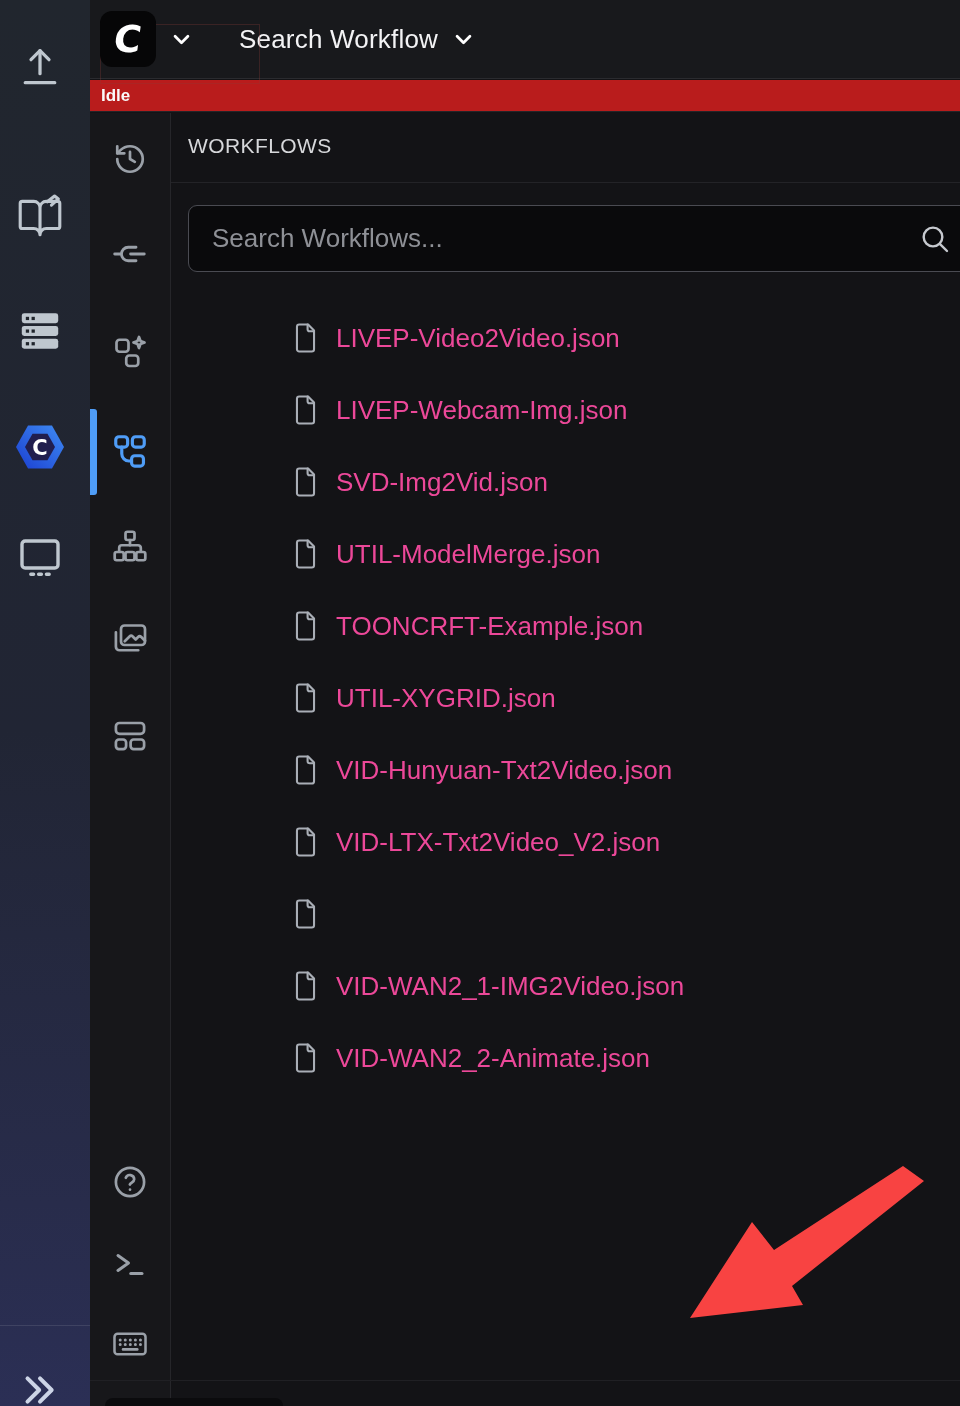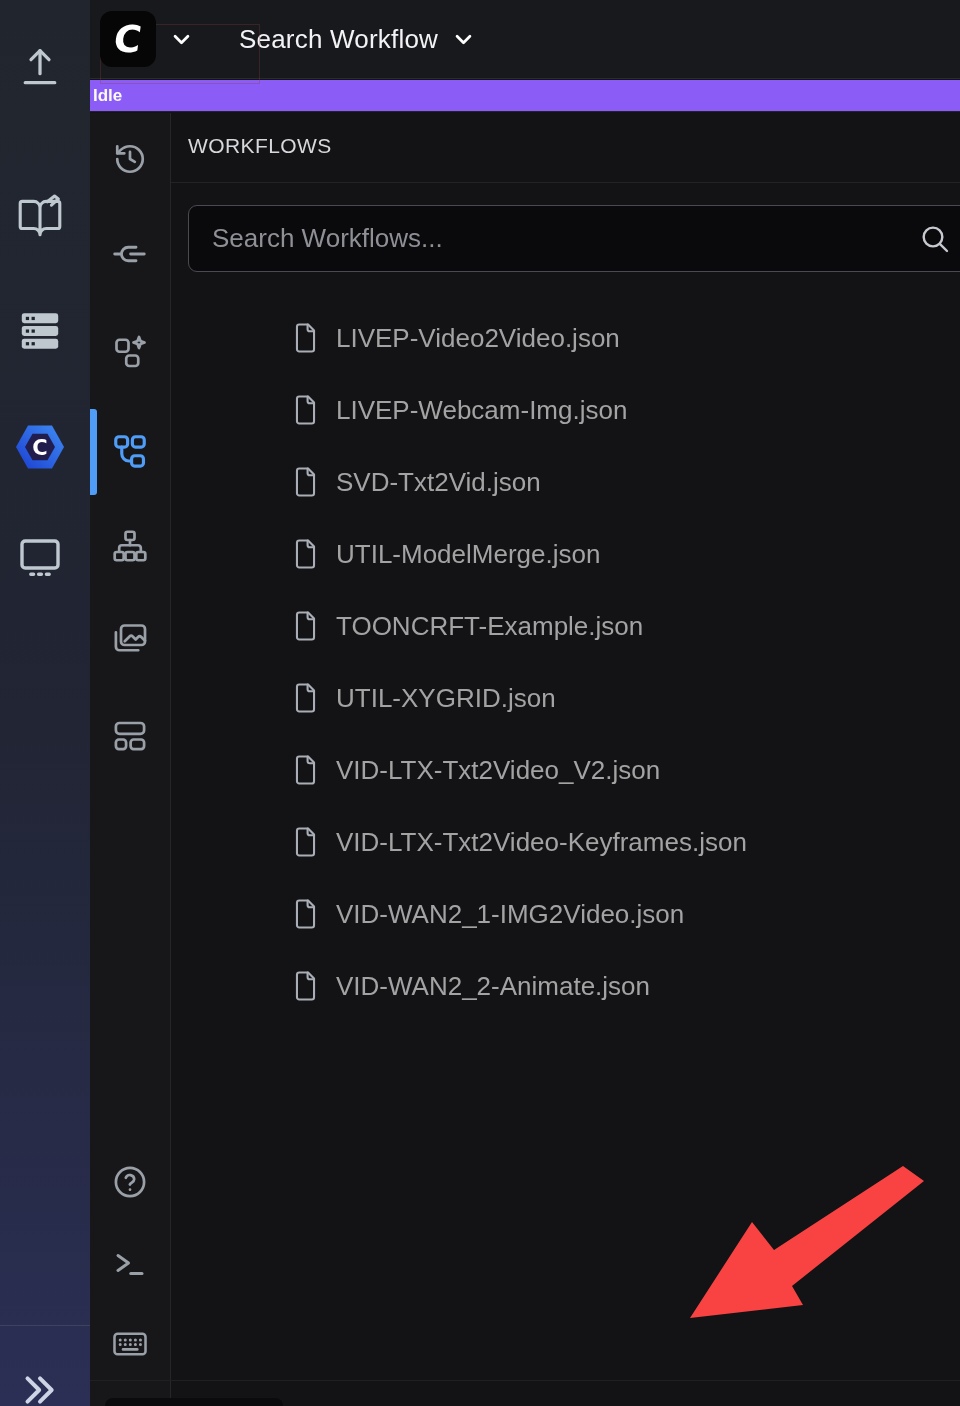--- a/index.html
+++ b/index.html
@@ -47,22 +47,22 @@
   }
   .tb-chevron { margin-left:12px; cursor:pointer; display:flex; align-items:center; }
   .wf-selector {
     margin-left:44px; display:flex; align-items:center; gap:12px; cursor:pointer;
   }
   .wf-selector-label { font-size:26px; color:#f3f3f5; letter-spacing:.2px; }
 
   
   .status-bar {
     position:absolute; left:90px; top:80px; width:870px; height:32px;
-    background:#8b5cf6; border-bottom:1px solid #242428;
-    display:flex; align-items:center; padding-left:3px; z-index:15;
+    background:#b91c1c; border-bottom:1px solid #242428;
+    display:flex; align-items:center; padding-left:11px; z-index:15;
   }
   .status-label { font-size:17px; font-weight:bold; color:#fafafb; }
 
   
   .tool-rail {
     position:absolute; left:90px; top:113px; width:81px; height:1293px;
     background:#17171a; border-right:1px solid #26262a; z-index:12;
   }
   .tool-btn {
     position:absolute; left:18px; width:44px; height:44px;
@@ -96,21 +96,21 @@
   .search-icon {
     position:absolute; left:731px; top:18px; width:32px; height:32px;
     color:#c6c9cf; pointer-events:none; display:flex;
   }
   .wf-list { position:absolute; left:0; top:189px; right:0; }
   .wf-row {
     height:72px; display:flex; align-items:center; padding-left:122px; gap:18px;
     cursor:pointer;
   }
   .file-icon { width:25px; height:30px; color:#a9aeb6; flex:0 0 auto; display:flex; }
-  .wf-name { font-size:26px; color:#a3a3a3; white-space:nowrap; }
+  .wf-name { font-size:26px; color:#ec4899; white-space:nowrap; }
 
   .panel-bottom-divider { position:absolute; left:90px; top:1380px; width:870px; height:1px; background:#202024; z-index:30; }
   .bottom-overlay {
     position:absolute; left:105px; top:1398px; width:178px; height:8px;
     background:#0b0b0d; border-radius:12px 12px 0 0; z-index:45;
   }
 
   
   .arrow-overlay { position:absolute; left:0; top:0; width:960px; height:1406px; z-index:50; pointer-events:none; }
 </style>
@@ -344,21 +344,21 @@
         </span>
         <span class="wf-name">LIVEP-Webcam-Img.json</span>
       </div>
       <div class="wf-row">
         <span class="file-icon">
           <svg width="25" height="30" viewBox="0 0 24 28" fill="none" stroke="currentColor" stroke-linecap="round" stroke-linejoin="round" stroke-width="2">
             <path d="M14.5 1H6a2.2 2.2 0 0 0-2.2 2.2v21.6A2.2 2.2 0 0 0 6 27h12a2.2 2.2 0 0 0 2.2-2.2V6.7Z"></path>
             <path d="M14 1v4.5a2 2 0 0 0 2 2h4.2"></path>
           </svg>
         </span>
-        <span class="wf-name">SVD-Txt2Vid.json</span>
+        <span class="wf-name">SVD-Img2Vid.json</span>
       </div>
       <div class="wf-row">
         <span class="file-icon">
           <svg width="25" height="30" viewBox="0 0 24 28" fill="none" stroke="currentColor" stroke-linecap="round" stroke-linejoin="round" stroke-width="2">
             <path d="M14.5 1H6a2.2 2.2 0 0 0-2.2 2.2v21.6A2.2 2.2 0 0 0 6 27h12a2.2 2.2 0 0 0 2.2-2.2V6.7Z"></path>
             <path d="M14 1v4.5a2 2 0 0 0 2 2h4.2"></path>
           </svg>
         </span>
         <span class="wf-name">UTIL-ModelMerge.json</span>
       </div>
@@ -380,30 +380,38 @@
         </span>
         <span class="wf-name">UTIL-XYGRID.json</span>
       </div>
       <div class="wf-row">
         <span class="file-icon">
           <svg width="25" height="30" viewBox="0 0 24 28" fill="none" stroke="currentColor" stroke-linecap="round" stroke-linejoin="round" stroke-width="2">
             <path d="M14.5 1H6a2.2 2.2 0 0 0-2.2 2.2v21.6A2.2 2.2 0 0 0 6 27h12a2.2 2.2 0 0 0 2.2-2.2V6.7Z"></path>
             <path d="M14 1v4.5a2 2 0 0 0 2 2h4.2"></path>
           </svg>
         </span>
+        <span class="wf-name">VID-Hunyuan-Txt2Video.json</span>
+      </div>
+      <div class="wf-row">
+        <span class="file-icon">
+          <svg width="25" height="30" viewBox="0 0 24 28" fill="none" stroke="currentColor" stroke-linecap="round" stroke-linejoin="round" stroke-width="2">
+            <path d="M14.5 1H6a2.2 2.2 0 0 0-2.2 2.2v21.6A2.2 2.2 0 0 0 6 27h12a2.2 2.2 0 0 0 2.2-2.2V6.7Z"></path>
+            <path d="M14 1v4.5a2 2 0 0 0 2 2h4.2"></path>
+          </svg>
+        </span>
         <span class="wf-name">VID-LTX-Txt2Video_V2.json</span>
       </div>
       <div class="wf-row">
         <span class="file-icon">
           <svg width="25" height="30" viewBox="0 0 24 28" fill="none" stroke="currentColor" stroke-linecap="round" stroke-linejoin="round" stroke-width="2">
             <path d="M14.5 1H6a2.2 2.2 0 0 0-2.2 2.2v21.6A2.2 2.2 0 0 0 6 27h12a2.2 2.2 0 0 0 2.2-2.2V6.7Z"></path>
             <path d="M14 1v4.5a2 2 0 0 0 2 2h4.2"></path>
           </svg>
         </span>
-        <span class="wf-name">VID-LTX-Txt2Video-Keyframes.json</span>
       </div>
       <div class="wf-row">
         <span class="file-icon">
           <svg width="25" height="30" viewBox="0 0 24 28" fill="none" stroke="currentColor" stroke-linecap="round" stroke-linejoin="round" stroke-width="2">
             <path d="M14.5 1H6a2.2 2.2 0 0 0-2.2 2.2v21.6A2.2 2.2 0 0 0 6 27h12a2.2 2.2 0 0 0 2.2-2.2V6.7Z"></path>
             <path d="M14 1v4.5a2 2 0 0 0 2 2h4.2"></path>
           </svg>
         </span>
         <span class="wf-name">VID-WAN2_1-IMG2Video.json</span>
       </div>

